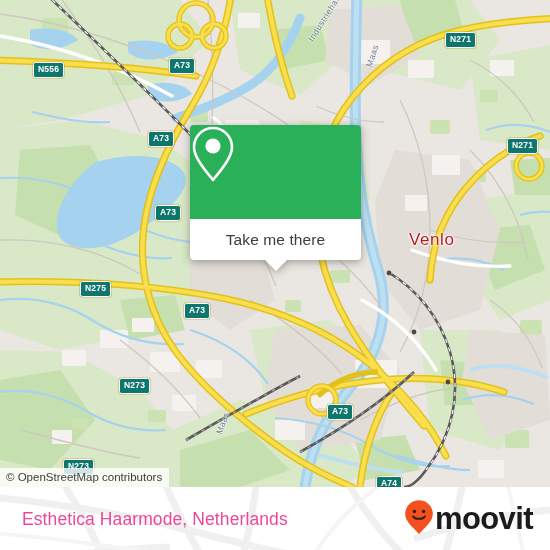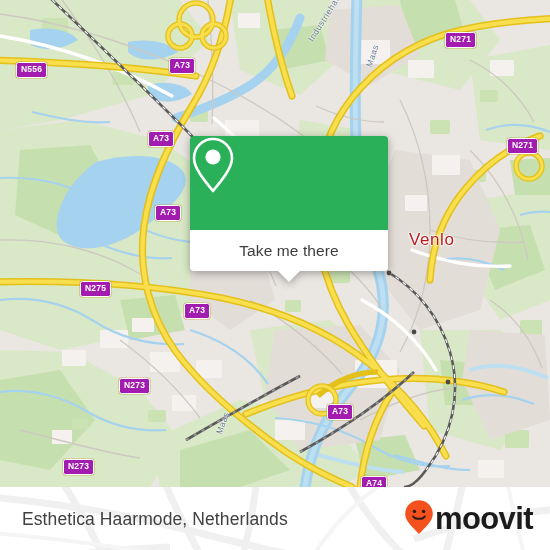--- a/index.html
+++ b/index.html
@@ -13,21 +13,21 @@
   
   #map{
     position:absolute;left:0;top:0;width:550px;height:487px;overflow:hidden;
     background:#eae6e1;
   }
   #map svg{position:absolute;left:0;top:0;display:block;}
 
   
   .shield{
     position:absolute;
-    background:#a21caf;
+    background:#0f766e;
     border:1.4px solid #ffffff;
     border-radius:2.5px;
     color:#ffffff;
     font-size:8.5px;
     font-weight:bold;
     letter-spacing:.2px;
     line-height:11px;
     height:11px;
     padding:1px 4px 1.5px 4px;
     box-shadow:0 0 0 .6px rgba(180,150,20,.55);
@@ -59,21 +59,21 @@
     color:#3d3d3d;
     font-size:11.5px;
     line-height:19px;
     height:19px;
     padding:0 7px 0 6px;
     white-space:nowrap;
   }
 
   
   #callout{
-    position:absolute;left:190px;top:136px;width:198px;
+    position:absolute;left:190px;top:125px;width:171px;
     filter:drop-shadow(0 2px 4px rgba(0,0,0,.33));
   }
   #callout-top{
     height:94px;width:100%;
     background:#2ab058;
     border-radius:4px 4px 0 0;
     display:flex;align-items:center;justify-content:center;
   }
   #callout-bottom{
     position:relative;
@@ -94,21 +94,21 @@
   }
 
   
   #footer{
     position:absolute;left:0;top:487px;width:550px;height:63px;
     background:#ffffff;overflow:hidden;
   }
   #footer-watermark{position:absolute;left:0;top:-30px;width:550px;height:120px;opacity:1;}
   #footer-title{
     position:absolute;left:22px;top:50%;transform:translateY(-50%);
-    color:#404040;font-size:17.5px;letter-spacing:.1px;white-space:nowrap;
+    color:#ec4899;font-size:17.5px;letter-spacing:.1px;white-space:nowrap;
   }
   #brand{
     position:absolute;right:17px;top:50%;transform:translateY(-50%);
     display:flex;align-items:center;gap:1px;
   }
   #brand .wordmark{
     color:#1b1b1b;font-size:31px;font-weight:bold;letter-spacing:-.6px;line-height:31px;
   }
 </style>
 </head>
@@ -325,33 +325,34 @@
 
       </g>
     </svg>
 
     <div class="placelabel" style="left:409px;top:230px;">Venlo</div>
 
     <div class="waterlabel" style="left:306px;top:38px;transform:rotate(-58deg);transform-origin:left top;">Industriehaven</div>
     <div class="waterlabel" style="left:364px;top:65px;transform:rotate(-72deg);transform-origin:left top;">Maas</div>
     <div class="waterlabel" style="left:214px;top:432px;transform:rotate(-70deg);transform-origin:left top;">Maas</div>
 
-    <div class="shield" style="left:16px;top:62px;">N556</div>
+    <div class="shield" style="left:33px;top:62px;">N556</div>
     <div class="shield" style="left:169px;top:58px;">A73</div>
     <div class="shield" style="left:148px;top:131px;">A73</div>
     <div class="shield" style="left:155px;top:205px;">A73</div>
     <div class="shield" style="left:445px;top:32px;">N271</div>
     <div class="shield" style="left:507px;top:138px;">N271</div>
     <div class="shield" style="left:80px;top:281px;text-align:center;">N275</div>
     <div class="shield" style="left:184px;top:303px;">A73</div>
     <div class="shield" style="left:119px;top:378px;">N273</div>
     <div class="shield" style="left:63px;top:459px;">N273</div>
     <div class="shield" style="left:327px;top:404px;">A73</div>
-    <div class="shield" style="left:361px;top:476px;">A74</div>
-
+    <div class="shield" style="left:376px;top:476px;">A74</div>
+
+    <div id="attrib">© OpenStreetMap contributors</div>
 
     <div id="callout">
       <div id="callout-top">
         <span>
           <svg width="46" height="58" viewBox="0 0 46 58" xmlns="http://www.w3.org/2000/svg">
             <path d="M23 3 C12.5 3 4 11.5 4 22 C4 32 14 44 23 55 C32 44 42 32 42 22 C42 11.5 33.5 3 23 3 Z" fill="none" stroke="#ffffff" stroke-width="2.6" stroke-linejoin="round"></path>
             <circle cx="23" cy="21" r="7.6" fill="#ffffff"></circle>
           </svg>
         </span>
       </div>

